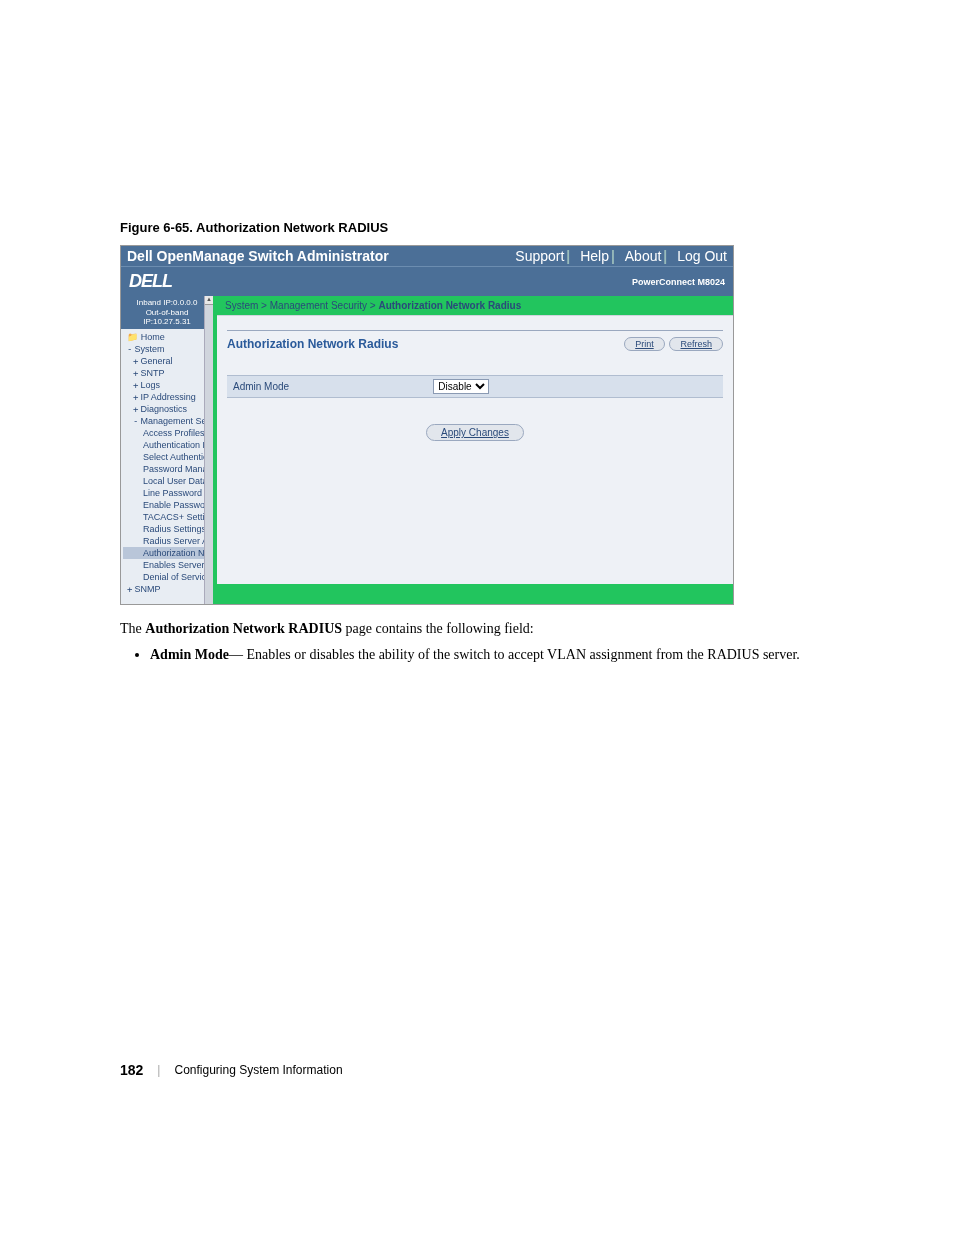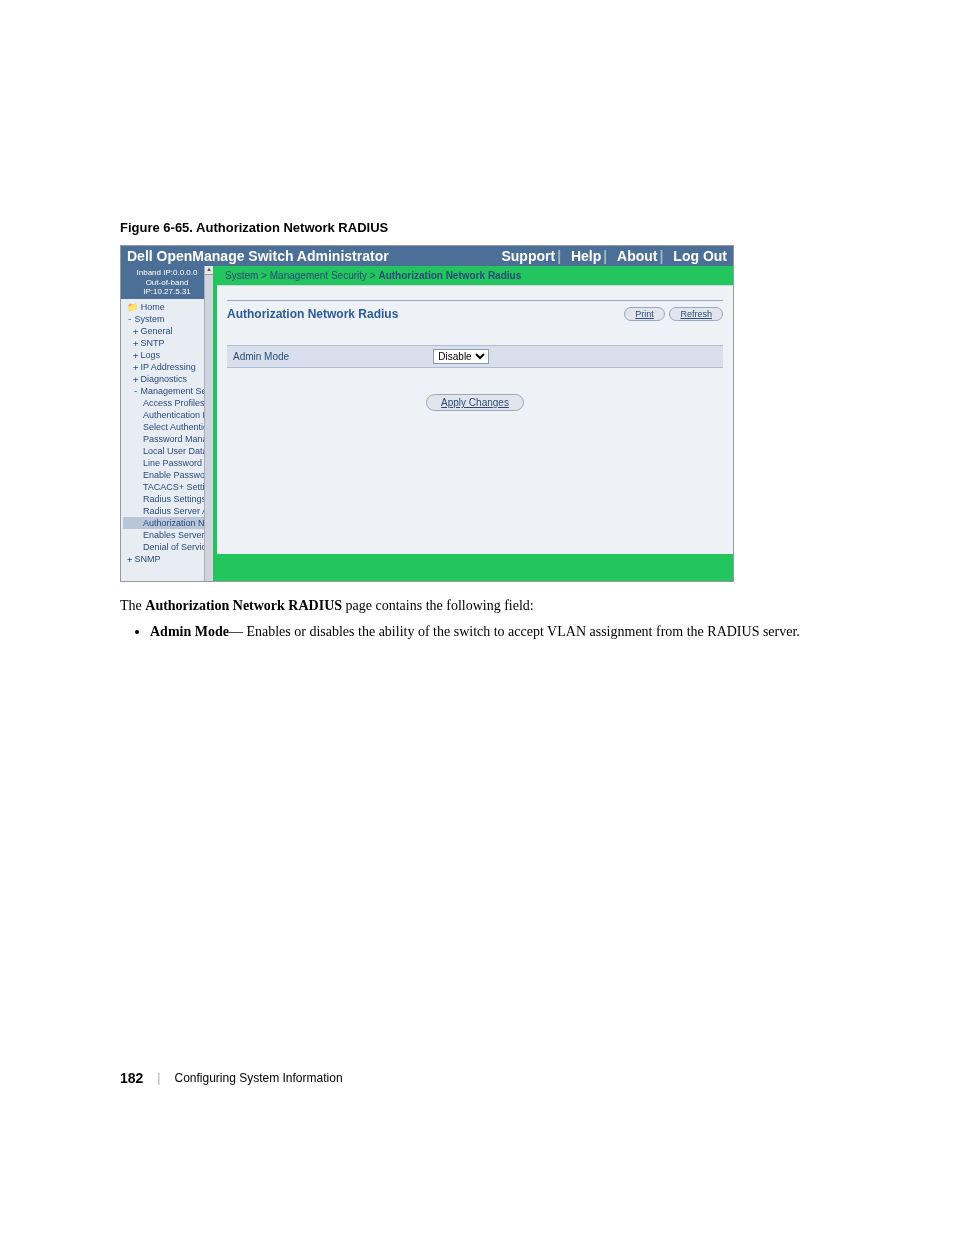--- a/index.html
+++ b/index.html
@@ -35,21 +35,21 @@
     justify-content: space-between;
     align-items: center;
     padding: 2px 6px;
     font-size: 14px;
     font-weight: bold;
   }
   .ss-top-links a {
     color: #fff;
     margin-left: 4px;
     text-decoration: none;
-    font-weight: bold;
+    font-weight: normal;
   }
   .ss-top-links .sep { color: #9bb; margin: 0 2px; }
   .ss-logo-bar {
     background: #4b6f97;
     display: flex;
     justify-content: space-between;
     align-items: center;
     padding: 4px 8px;
     border-top: 1px solid #6c8db0;
   }
@@ -80,21 +80,21 @@
     text-align: center; line-height: 6px; font-size: 7px; color: #555;
   }
   .ip-box {
     background: #4b6f97;
     color: #fff;
     font-size: 8px;
     text-align: center;
     padding: 2px 1px;
     line-height: 1.2;
   }
-  .tree { padding: 2px 0 16px 2px; font-size: 9px; color: #2a4a7a; }
+  .tree { padding: 2px 0 9px 2px; font-size: 9px; color: #2a4a7a; }
   .tree .node { padding: 1px 0 1px 4px; white-space: nowrap; overflow: hidden; }
   .tree .lvl1 { padding-left: 10px; }
   .tree .lvl2 { padding-left: 20px; }
   .tree .sel { background: #b9c6d9; }
   .tree .exp { color: #2a4a7a; font-family: monospace; margin-right: 2px; }
   .content {
     flex: 1;
     background: #22c55e;
     font-size: 10px;
   }
@@ -169,21 +169,21 @@
   ul.bullets {
     margin: 4px 0 0 90px;
     padding: 0;
     font-size: 14px;
     line-height: 1.5;
     font-family: Georgia, 'Times New Roman', serif;
   }
   ul.bullets li { margin-bottom: 4px; max-width: 680px; }
   .footer {
     position: absolute;
-    bottom: 149px;
+    bottom: 157px;
     left: 120px;
     font-size: 12px;
     display: flex;
     align-items: center;
     gap: 14px;
   }
   .footer .pg { font-weight: bold; font-size: 14px; }
   .footer .sep { color: #aaa; }
   .footer .section { font-family: Arial, sans-serif; }
 </style>
@@ -195,20 +195,24 @@
 
   <div class="screenshot">
     <div class="ss-top">
       <span>Dell OpenManage Switch Administrator</span>
       <span class="ss-top-links">
         <a>Support</a><span class="sep">|</span>
         <a>Help</a><span class="sep">|</span>
         <a>About</a><span class="sep">|</span>
         <a>Log Out</a>
       </span>
+    </div>
+    <div class="ss-logo-bar">
+      <span class="dell-logo">DELL</span>
+      <span class="product-label">PowerConnect M8024</span>
     </div>
     <div class="ss-body">
       <div class="sidebar">
         <div class="ip-box">
           <div>Inband IP:0.0.0.0</div>
           <div>Out-of-band IP:10.27.5.31</div>
         </div>
         <div class="tree">
           <div class="node">📁 <span>Home</span></div>
           <div class="node"><span class="exp">-</span><span>System</span></div>

